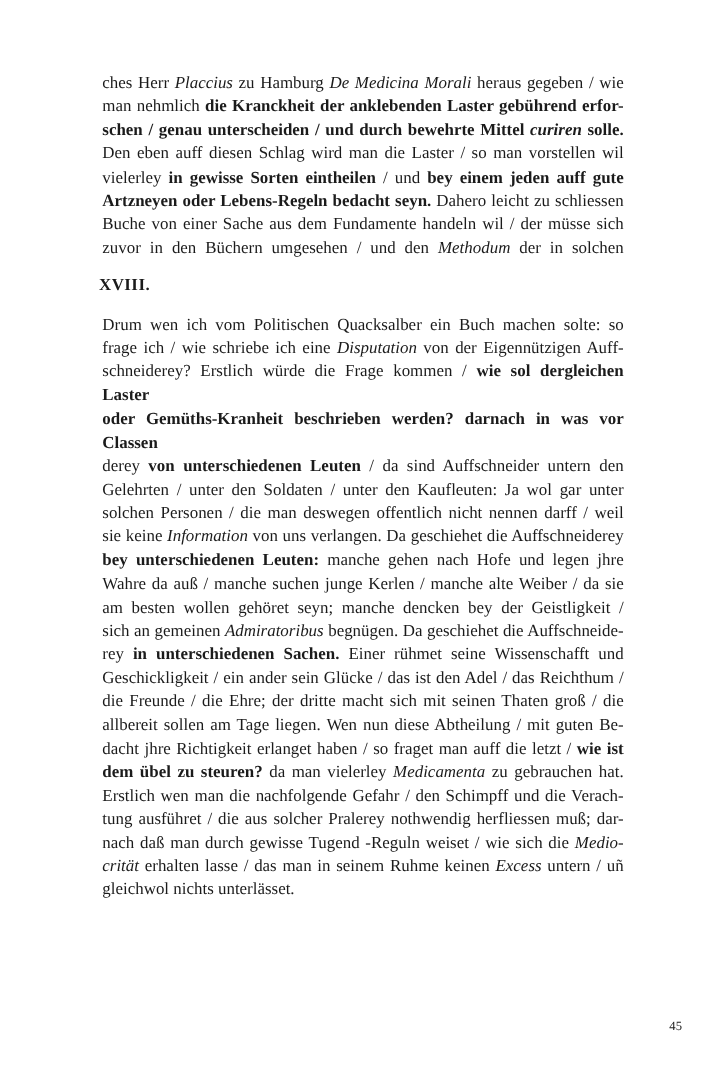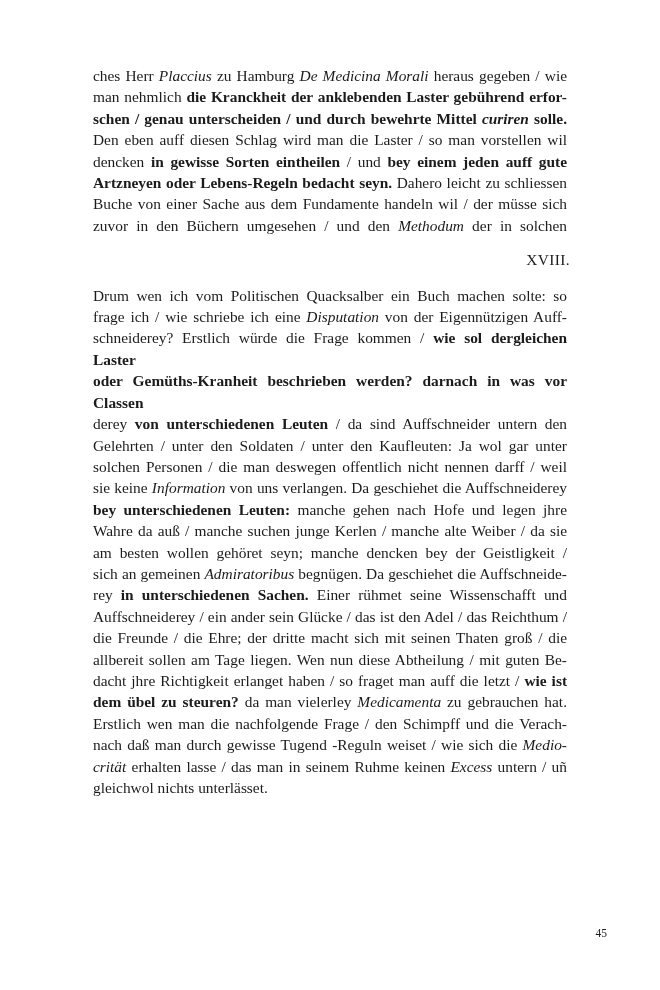--- a/index.html
+++ b/index.html
@@ -28,69 +28,70 @@
   .line {
     text-align: justify;
     text-align-last: justify;
   }
   .line.last {
     text-align-last: left;
   }
   .bold { font-weight: bold; }
   .italic { font-style: italic; }
   .heading {
-    text-align: right;
-    font-weight: normal;
+    text-align: left;
+    font-weight: bold;
     margin: 13px 0 14px 0;
     letter-spacing: 0.4px;
   }
   .page-number {
     position: absolute;
     top: 927px;
-    right: 53px;
+    right: 40px;
     font-family: "Liberation Serif", serif;
     font-size: 11.5px;
     color: #1b1b1b;
   }
 </style>
 </head>
 <body>
 
 <div class="page">
   <div class="text-block" id="text-block">
       <div class="paragraph">
         <div class="line"><span>ches Herr </span><span class="italic">Placcius</span><span> zu Hamburg </span><span class="italic">De Medicina Morali</span><span> heraus gegeben / wie</span></div>
         <div class="line"><span>man nehmlich </span><span class="bold">die Kranckheit der anklebenden Laster gebührend erfor-</span></div>
         <div class="line"><span class="bold">schen / genau unterscheiden / und durch bewehrte Mittel </span><span class="bold italic">curiren</span><span class="bold"> solle.</span></div>
         <div class="line"><span>Den eben auff diesen Schlag wird man die Laster / so man vorstellen wil</span></div>
-        <div class="line"><span>dencken </span><span class="bold">in gewisse Sorten eintheilen</span><span> / und </span><span class="bold">bey einem jeden auff gute</span></div>
+        <div class="line"><span>vielerley </span><span class="bold">in gewisse Sorten eintheilen</span><span> / und </span><span class="bold">bey einem jeden auff gute</span></div>
         <div class="line"><span class="bold">Artzneyen oder Lebens-Regeln bedacht seyn.</span><span> Dahero leicht zu schliessen</span></div>
         <div class="line"><span>Buche von einer Sache aus dem Fundamente handeln wil / der müsse sich</span></div>
         <div class="line"><span>zuvor in den Büchern umgesehen / und den </span><span class="italic">Methodum</span><span> der in solchen</span></div>
       </div>
       <div class="heading">XVIII.</div>
       <div class="paragraph">
         <div class="line"><span>Drum wen ich vom Politischen Quacksalber ein Buch machen solte: so</span></div>
         <div class="line"><span>frage ich / wie schriebe ich eine </span><span class="italic">Disputation</span><span> von der Eigennützigen Auff-</span></div>
         <div class="line"><span>schneiderey? Erstlich würde die Frage kommen / </span><span class="bold">wie sol dergleichen Laster</span></div>
         <div class="line"><span class="bold">oder Gemüths-Kranheit beschrieben werden? darnach in was vor Classen</span></div>
         <div class="line"><span>derey </span><span class="bold">von unterschiedenen Leuten</span><span> / da sind Auffschneider untern den</span></div>
         <div class="line"><span>Gelehrten / unter den Soldaten / unter den Kaufleuten: Ja wol gar unter</span></div>
         <div class="line"><span>solchen Personen / die man deswegen offentlich nicht nennen darff / weil</span></div>
         <div class="line"><span>sie keine </span><span class="italic">Information</span><span> von uns verlangen. Da geschiehet die Auffschneiderey</span></div>
         <div class="line"><span class="bold">bey unterschiedenen Leuten:</span><span> manche gehen nach Hofe und legen jhre</span></div>
         <div class="line"><span>Wahre da auß / manche suchen junge Kerlen / manche alte Weiber / da sie</span></div>
         <div class="line"><span>am besten wollen gehöret seyn; manche dencken bey der Geistligkeit /</span></div>
         <div class="line"><span>sich an gemeinen </span><span class="italic">Admiratoribus</span><span> begnügen. Da geschiehet die Auffschneide-</span></div>
         <div class="line"><span>rey </span><span class="bold">in unterschiedenen Sachen.</span><span> Einer rühmet seine Wissenschafft und</span></div>
-        <div class="line"><span>Auffschneiderey / ein ander sein Glücke / das ist den Adel / das Reichthum /</span></div>
+        <div class="line"><span>Geschickligkeit / ein ander sein Glücke / das ist den Adel / das Reichthum /</span></div>
         <div class="line"><span>die Freunde / die Ehre; der dritte macht sich mit seinen Thaten groß / die</span></div>
         <div class="line"><span>allbereit sollen am Tage liegen. Wen nun diese Abtheilung / mit guten Be-</span></div>
         <div class="line"><span>dacht jhre Richtigkeit erlanget haben / so fraget man auff die letzt / </span><span class="bold">wie ist</span></div>
         <div class="line"><span class="bold">dem übel zu steuren?</span><span> da man vielerley </span><span class="italic">Medicamenta</span><span> zu gebrauchen hat.</span></div>
-        <div class="line"><span>Erstlich wen man die nachfolgende Frage / den Schimpff und die Verach-</span></div>
+        <div class="line"><span>Erstlich wen man die nachfolgende Gefahr / den Schimpff und die Verach-</span></div>
+        <div class="line"><span>tung ausführet / die aus solcher Pralerey nothwendig herfliessen muß; dar-</span></div>
         <div class="line"><span>nach daß man durch gewisse Tugend -Reguln weiset / wie sich die </span><span class="italic">Medio-</span></div>
         <div class="line"><span class="italic">crität</span><span> erhalten lasse / das man in seinem Ruhme keinen </span><span class="italic">Excess</span><span> untern / uñ</span></div>
         <div class="line last"><span>gleichwol nichts unterlässet.</span></div>
       </div>
     </div>
   <div class="page-number">45</div>
 </div>
 
 </body></html>

